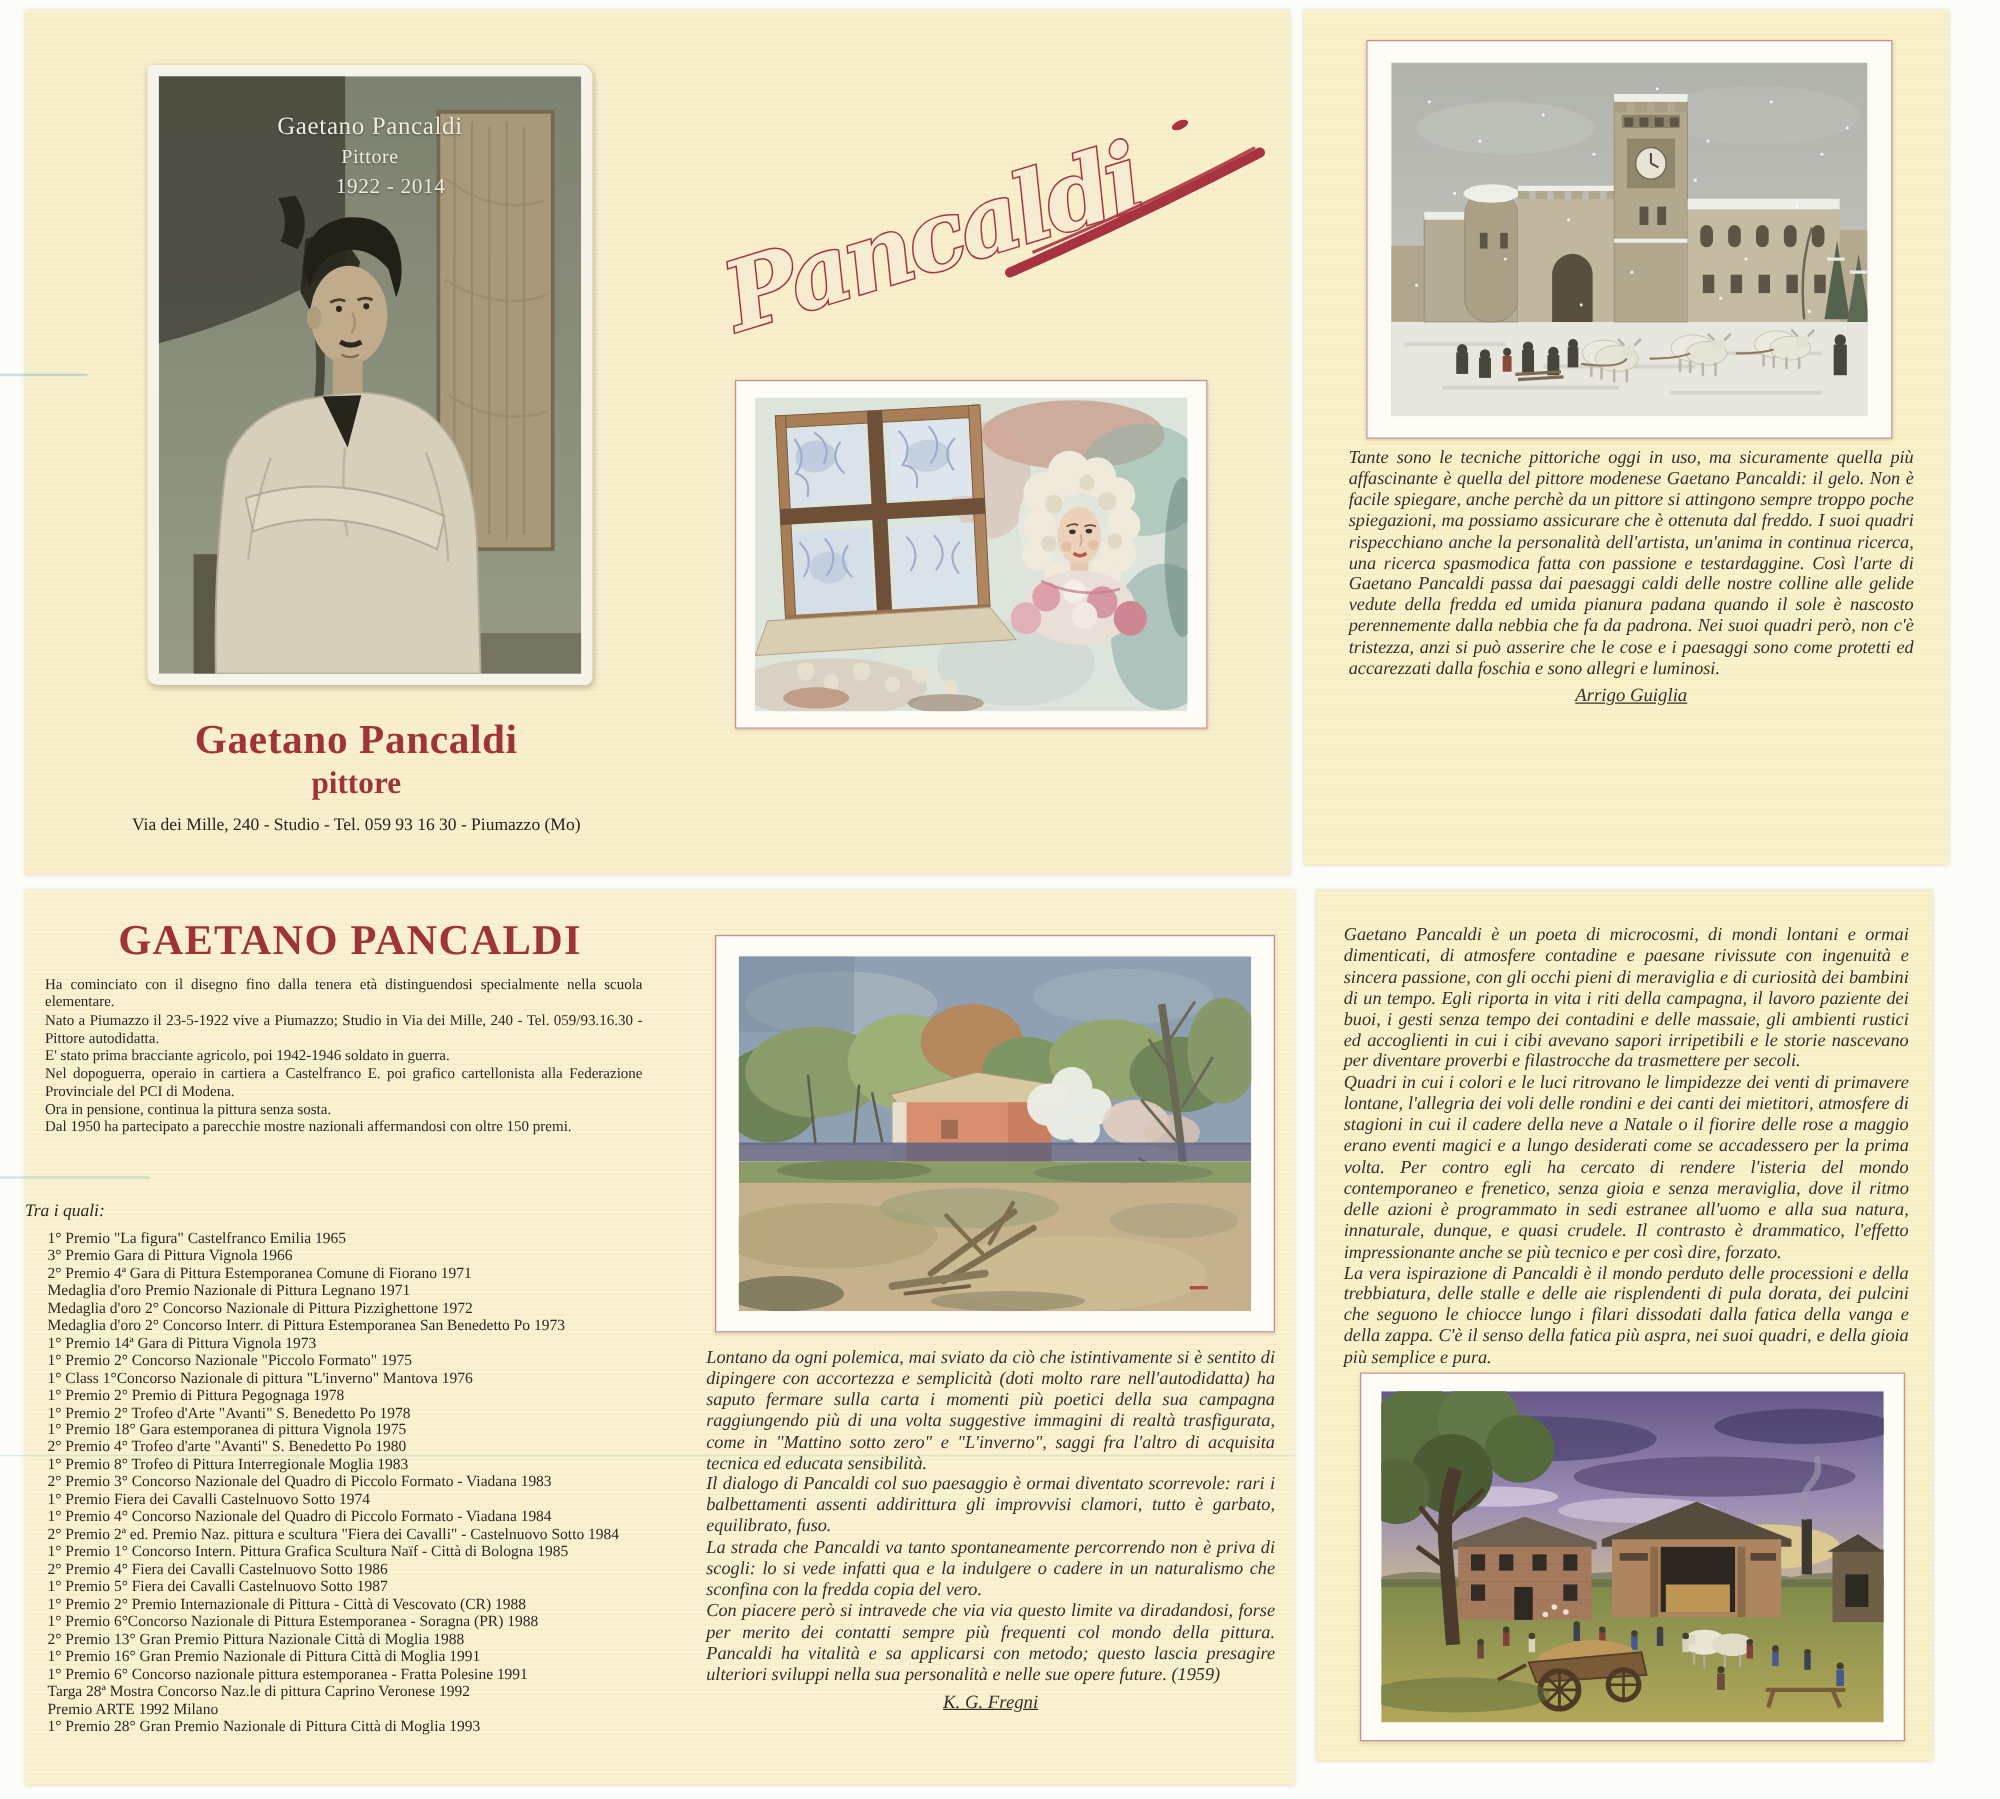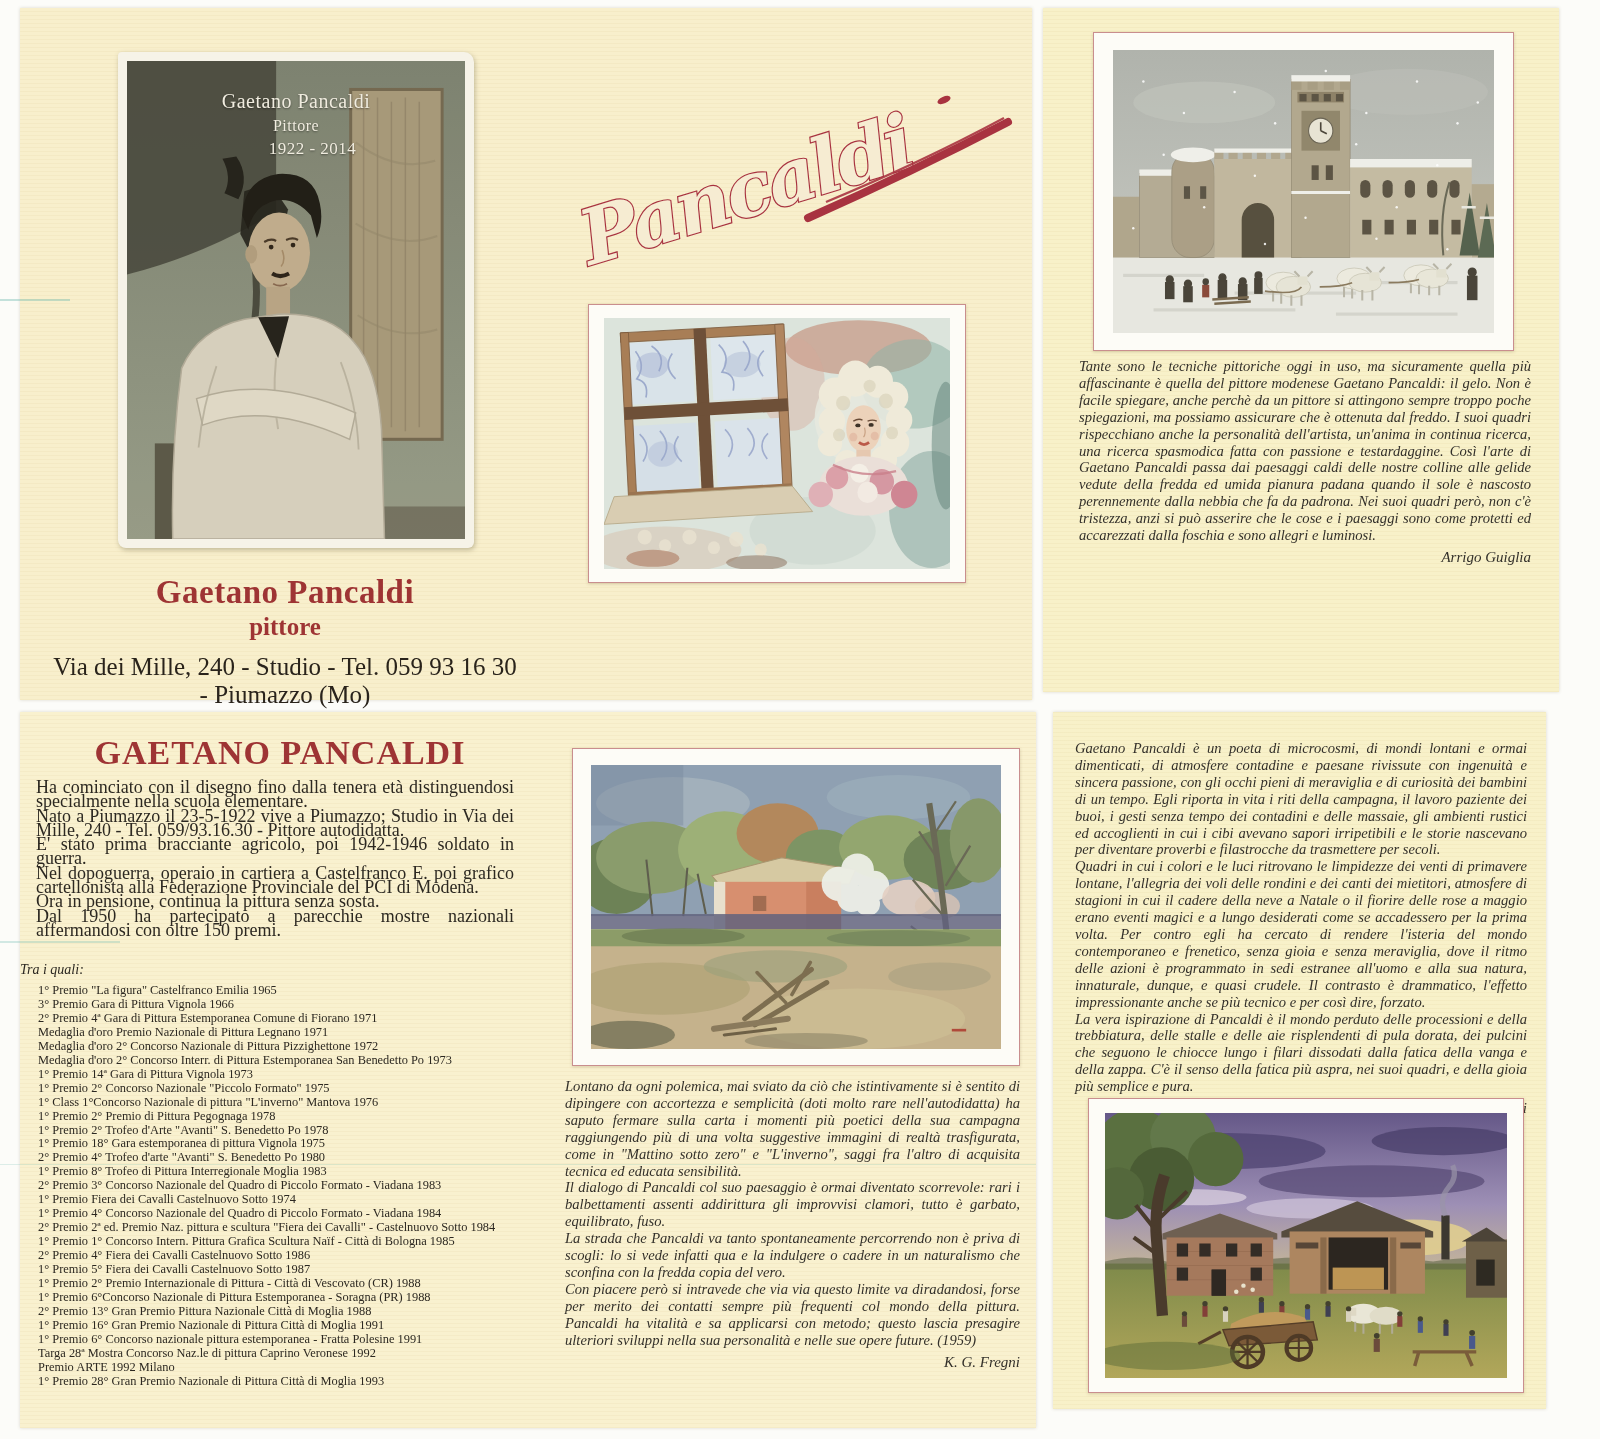--- a/index.html
+++ b/index.html
@@ -36,33 +36,33 @@
   .frame svg{display:block;width:100%;height:100%;}
   #painting1{left:568px;top:296px;width:378px;height:279px;padding:13px 15px;}
   #painting2{left:50px;top:24px;width:421px;height:319px;padding:17px 19px;}
   #painting3{left:552px;top:36px;width:448px;height:318px;padding:16px 18px;}
   #painting4{left:35px;top:386px;width:436px;height:295px;padding:14px 16px;}
 
   
   .name-block{position:absolute;left:30px;top:566px;width:470px;text-align:center;}
   .name-block h1{margin:0;font-size:33px;font-weight:bold;color:#9e3434;letter-spacing:.5px;}
   .name-block h2{margin:2px 0 12px;font-size:25px;font-weight:bold;color:#9e3434;}
-  .name-block .address{font-size:25px;color:#29231b;}
+  .name-block .address{font-size:14px;color:#29231b;}
 
   
   .itext{position:absolute;font-style:italic;font-size:14.6px;line-height:16.9px;
       color:#33302a;text-align:justify;}
   .itext p{margin:0;}
-  .author-sig{display:block;text-align:right;font-style:italic;font-size:15px;
-      color:#33302a;margin-top:5px;}
+  .author-sig{display:block;text-align:center;font-style:italic;font-size:15px;
+      color:#33302a;margin-top:5px;text-decoration:underline;}
 
   
   .bl-title{position:absolute;left:0;top:22px;width:520px;text-align:center;
       font-size:34px;font-weight:bold;color:#9e3434;letter-spacing:1px;margin:0;}
-  .bio{position:absolute;left:16px;top:68px;width:478px;font-size:18px;
+  .bio{position:absolute;left:16px;top:68px;width:478px;font-size:12px;
       line-height:14.3px;color:#2c2821;text-align:justify;}
   .bio p{margin:0;}
   .list-intro{position:absolute;left:0;top:250px;width:520px;
       font-style:italic;font-size:14px;color:#2c2821;}
   .awards{position:absolute;left:18px;top:272px;width:520px;font-size:12.4px;
       line-height:13.95px;color:#2c2821;}
   .award-line{white-space:nowrap;}
 </style>
 </head>
 <body>

